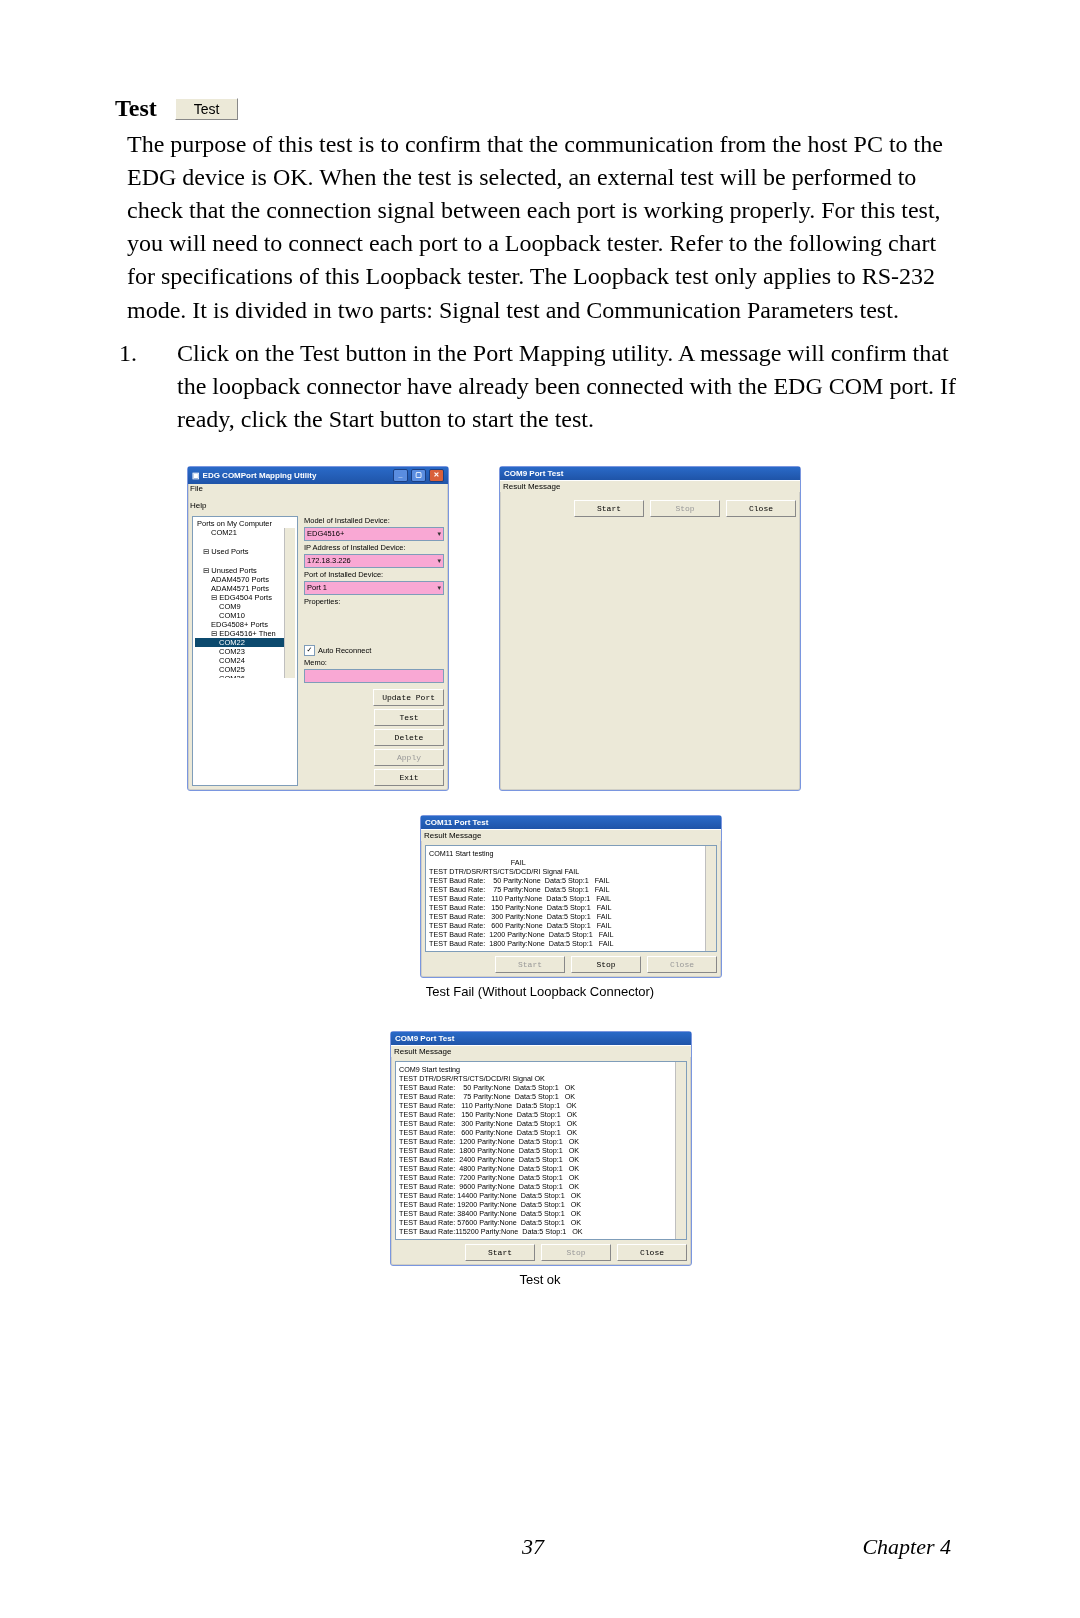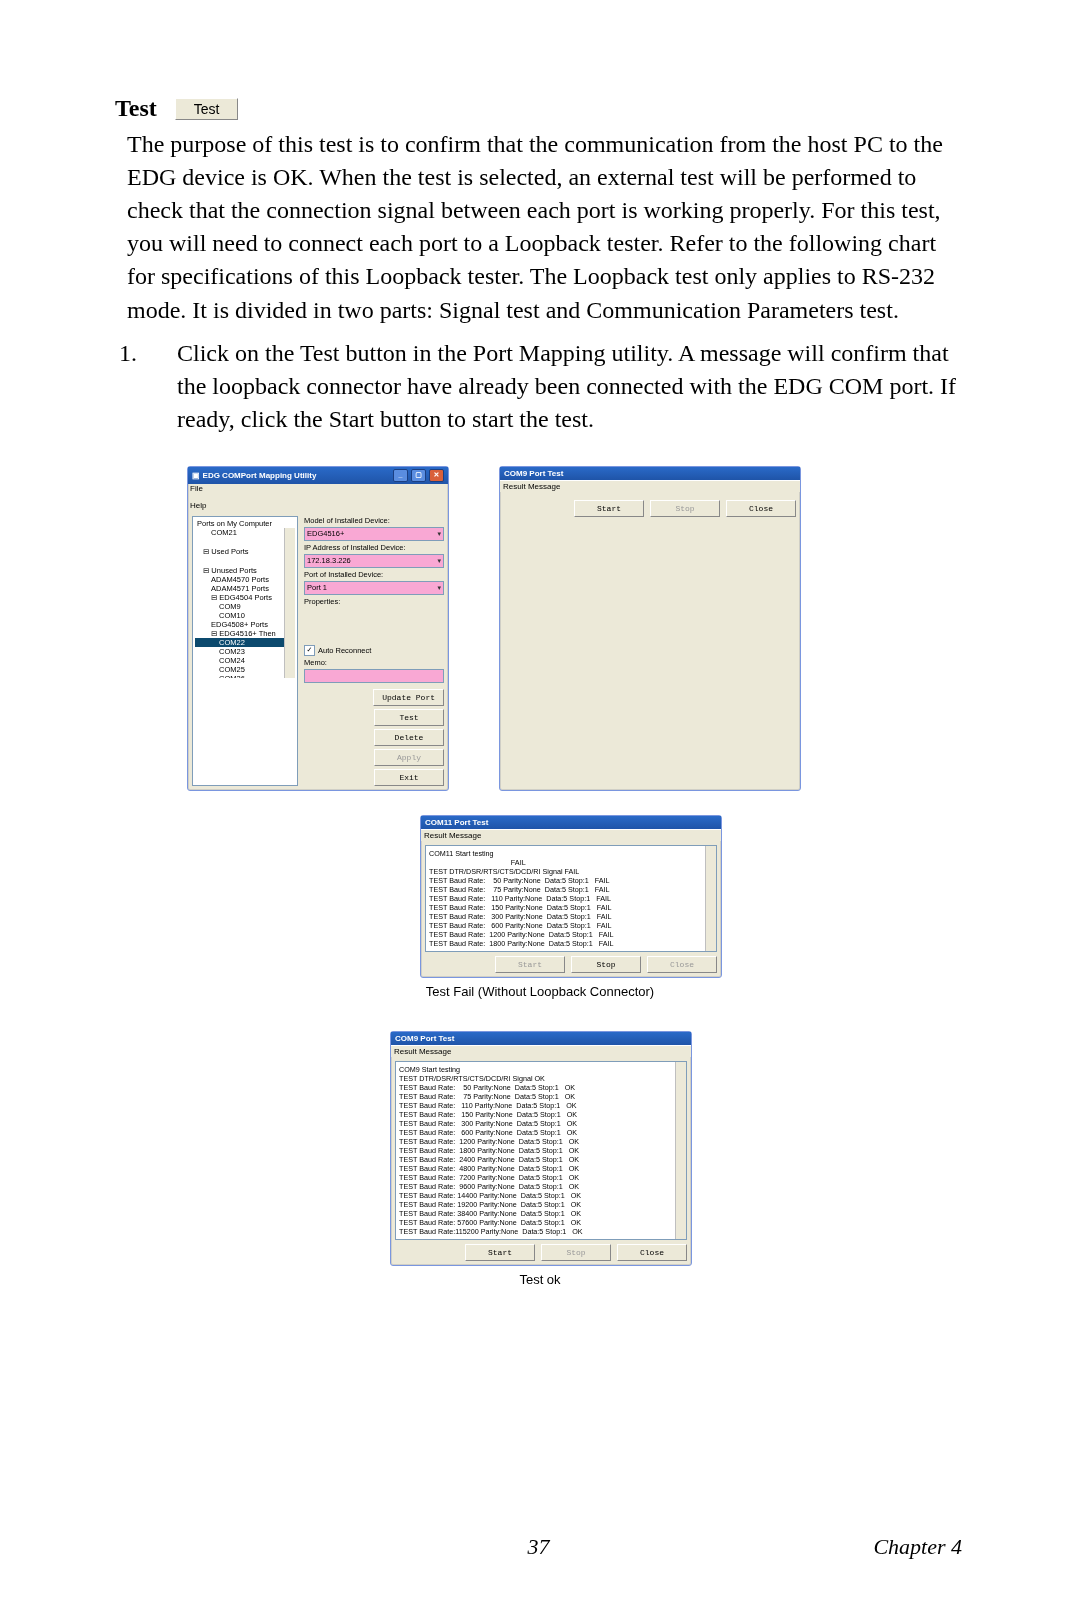--- a/index.html
+++ b/index.html
@@ -136,21 +136,21 @@
     display: flex; justify-content: flex-end; gap: 6px; padding-top: 4px;
   }
 
   .caption {
     font-family: Arial, Helvetica, sans-serif;
     font-size: 13px; text-align: center;
   }
 
   .footer {
     position: absolute;
-    left: 115px; right: 118px; bottom: 58px;
+    left: 115px; right: 129px; bottom: 58px;
     display: flex; justify-content: space-between;
     font-style: italic; font-size: 22px;
     font-family: "Times New Roman", serif;
   }
 </style>
 </head>
 <body>
 
 <div class="page">
 

